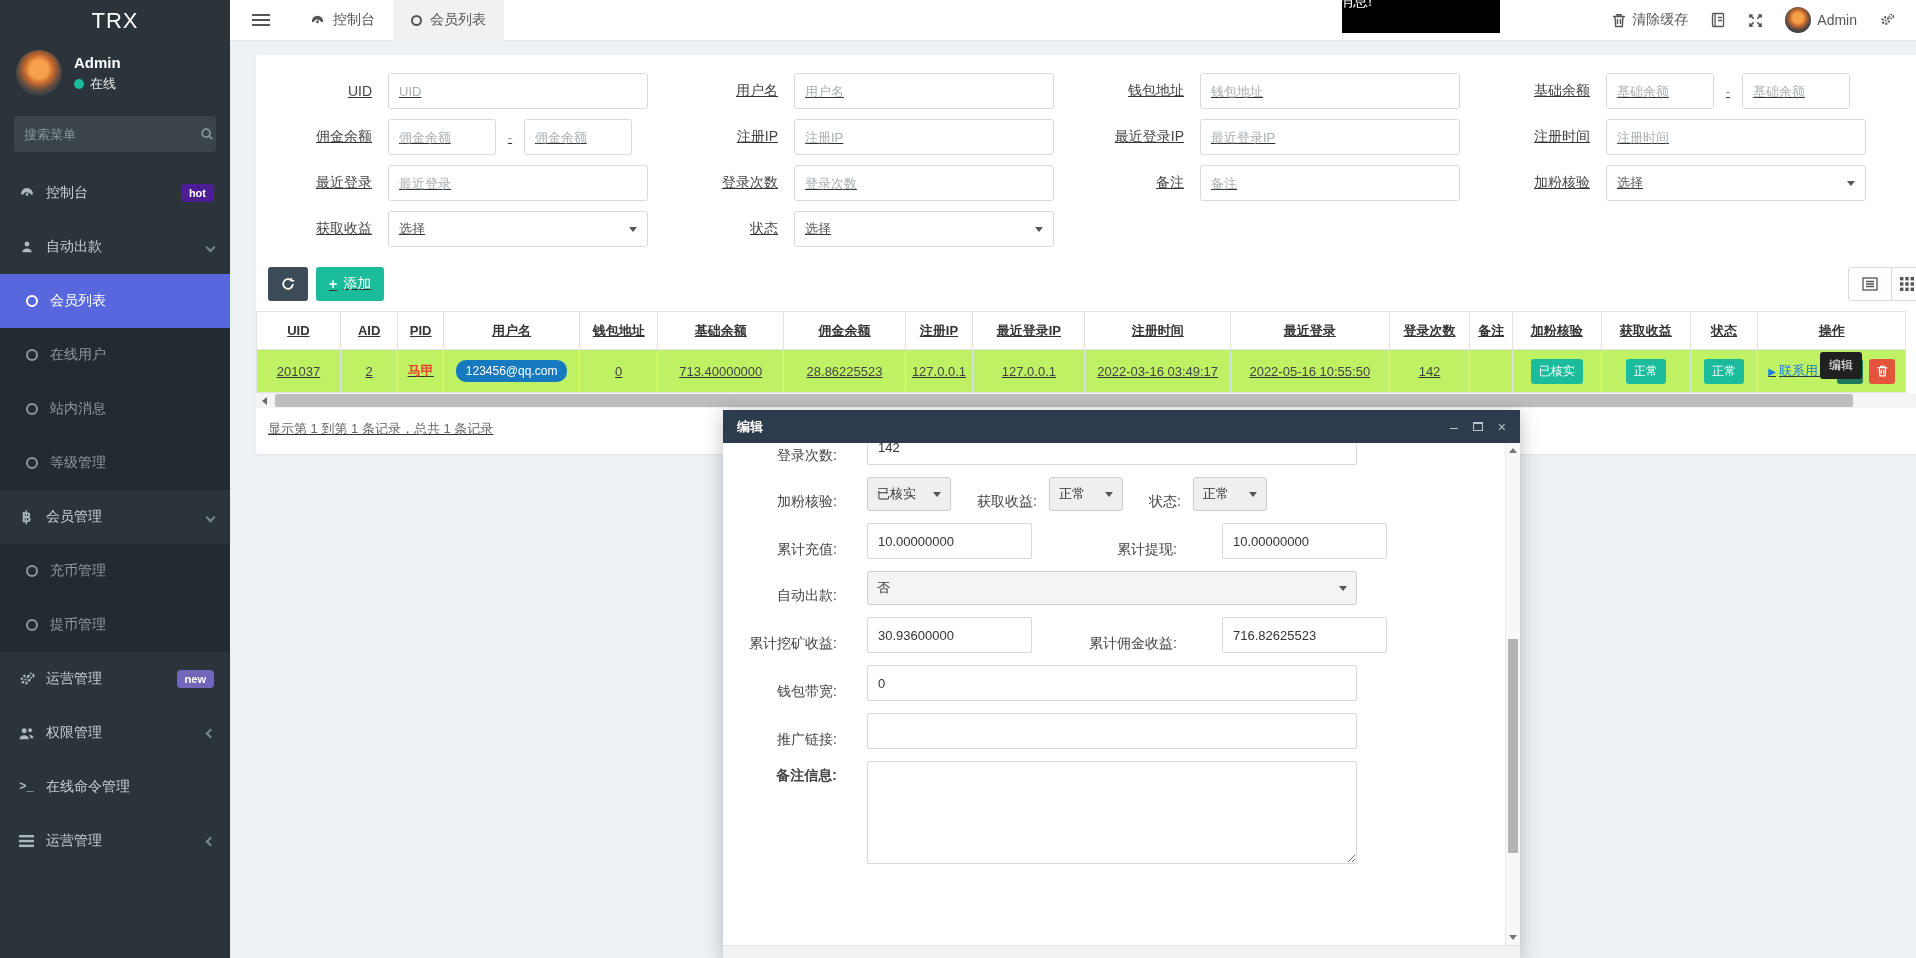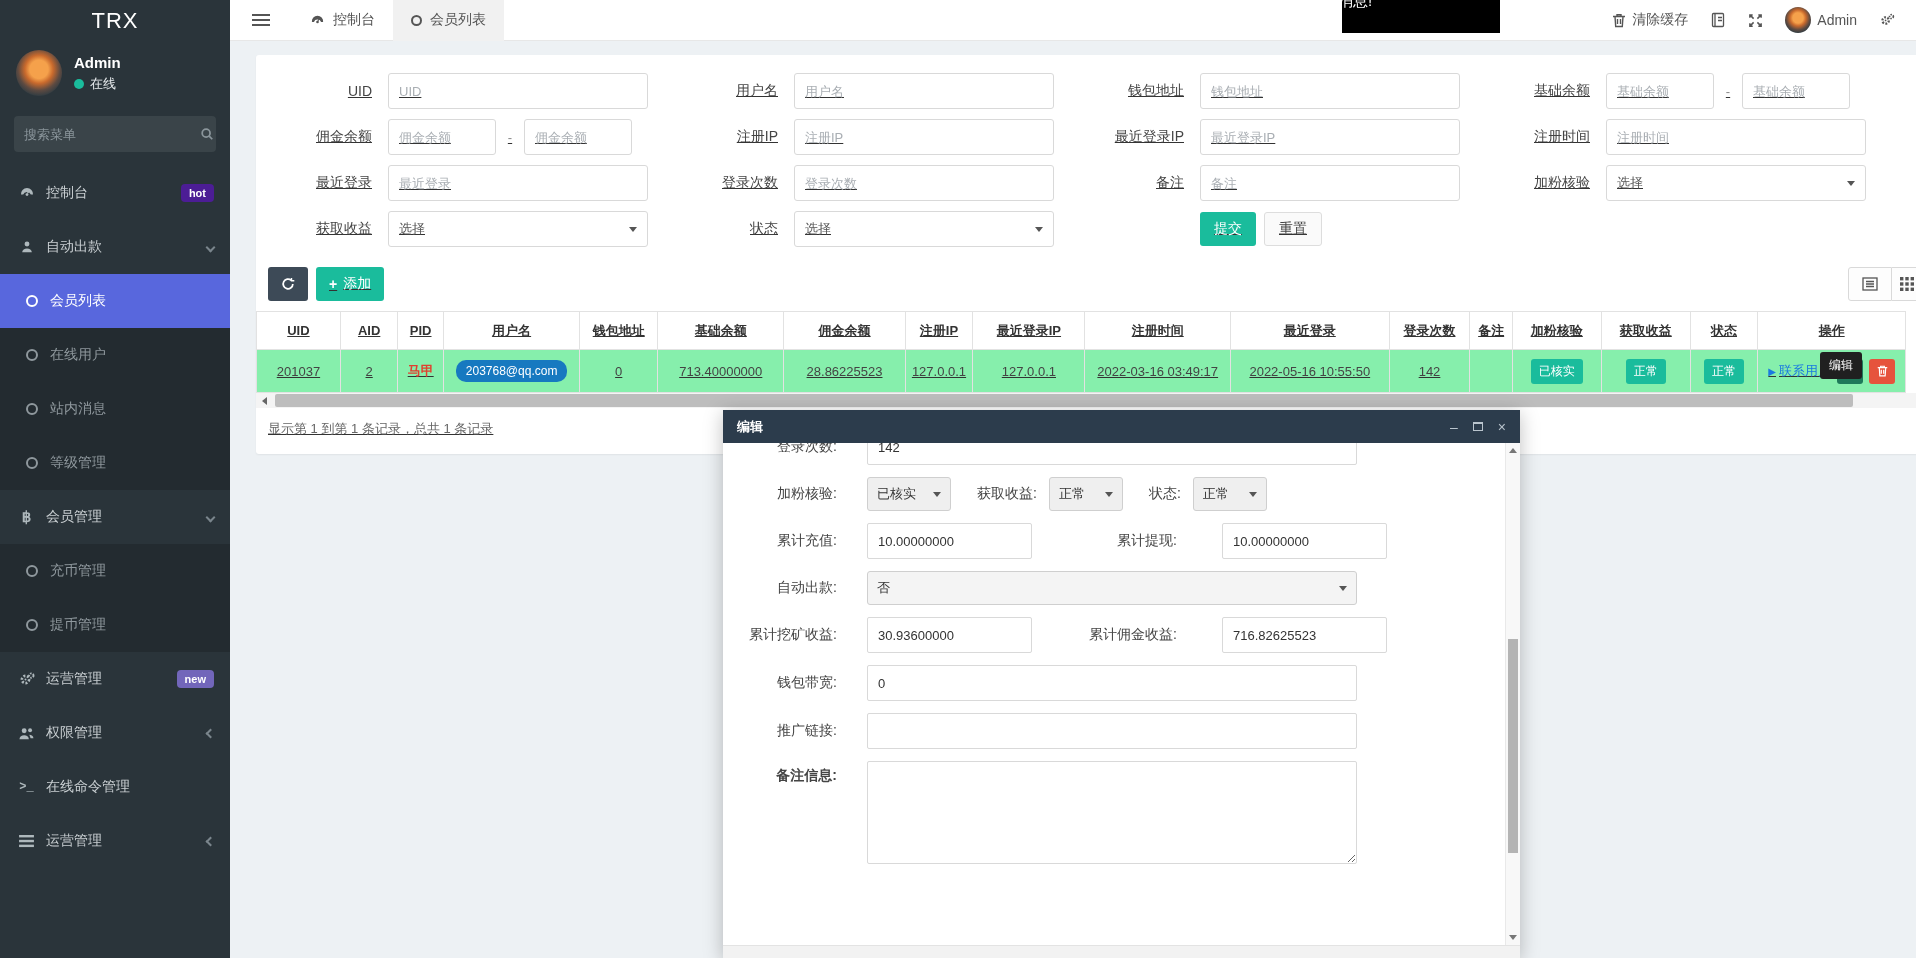--- a/index.html
+++ b/index.html
@@ -75,21 +75,21 @@
   .tb-btn { height:34px; min-width:44px; background:#fdfdfd; border:1px solid #d9d9d9; display:flex; align-items:center; justify-content:center; gap:5px; color:#555; cursor:pointer; }
   .tb-btn + .tb-btn { border-left:0; }
   .tb-btn.search-b { margin-left:8px; border-left:1px solid #d9d9d9; border-radius:3px; }
   .tb-btn:first-child { border-radius:3px 0 0 3px; }
   .tb-btn:nth-child(2) { border-radius:0 3px 3px 0; }
 
   
   table.grid { border-collapse:collapse; table-layout:fixed; width:1650px; }
   table.grid th, table.grid td { border:1px solid #e2e2e2; text-align:center; overflow:hidden; white-space:nowrap; }
   table.grid th { height:38px; font-size:13px; color:#333; font-weight:bold; background:#fff; }
-  table.grid td { height:43px; font-size:13px; color:#444; background:#86efac; }
+  table.grid td { height:43px; font-size:13px; color:#444; background:#bef264; }
   .pill-user { background:#1779c0; color:#fff; border-radius:10px; padding:4px 10px; font-size:12px; display:inline-block; }
   .red-text { color:#e0412f; font-weight:bold; }
   .badge-g { background:#1abc9c; color:#fff; border-radius:3px; padding:4px 8px; font-size:12px; display:inline-block; }
   .op-cell { display:flex; align-items:center; justify-content:center; gap:6px; }
   .link-contact { color:#1a7ae0; cursor:pointer; display:flex; align-items:center; gap:3px; font-size:13px; }
   .mini-btn { width:26px; height:25px; border-radius:3px; display:flex; align-items:center; justify-content:center; color:#fff; cursor:pointer; }
   .mini-btn.edit { background:#1e7a5a; }
   .mini-btn.del { background:#e6533c; }
 
   
@@ -106,21 +106,21 @@
 
   
   .modal { position:absolute; left:723px; top:410px; width:797px; height:548px; background:#fff; z-index:100; box-shadow:0 3px 18px rgba(0,0,0,.25); overflow:hidden; }
   .m-title { height:33px; background:#2c3c4c; display:flex; align-items:center; padding:0 14px; }
   .m-title .t { color:#fff; font-weight:bold; font-size:13px; }
   .m-controls { margin-left:auto; display:flex; align-items:center; gap:15px; color:#b9c4cd; }
   .mc { cursor:pointer; font-size:14px; line-height:1; }
   .mc-restore { width:10px; height:9px; border:1px solid #b9c4cd; border-top-width:2px; display:inline-block; }
   .m-body { position:absolute; top:33px; left:0; right:15px; bottom:13px; overflow:hidden; }
   .m-form { margin-top:-14px; }
-  .m-row { display:flex; align-items:center; padding-left:14px; margin-bottom:12px; }
+  .m-row { display:flex; align-items:flex-end; padding-left:14px; margin-bottom:12px; }
   .m-label { width:100px; text-align:right; color:#444; font-size:14px; flex:0 0 auto; margin-right:30px; }
   .m-inp { height:36px; border:1px solid #d9d9d9; border-radius:2px; padding:0 10px; font-size:13px; color:#333; outline:0; font-family:inherit; width:490px; }
   .m-inp.w165 { width:165px; }
   .m-label2 { width:115px; text-align:right; color:#444; font-size:14px; margin-left:30px; margin-right:45px; }
   .m-sel { height:34px; background:#efefef; border:1px solid #cfcfcf; border-radius:3px; display:flex; align-items:center; justify-content:space-between; padding:0 9px; font-size:13px; color:#333; cursor:pointer; gap:10px; }
   .m-sel.wide { width:490px; background:#f4f4f4; }
   .inline-label { color:#444; font-size:14px; margin:0 12px 0 26px; }
   .region { width:490px; border-bottom:1px solid #d2d2d2; height:30px; display:flex; align-items:center; justify-content:space-between; color:#b0b5bb; font-size:14px; cursor:pointer; }
   .chev-g { width:8px; height:8px; border-right:1px solid #999; border-bottom:1px solid #999; transform:rotate(45deg); margin-right:4px; }
   .m-textarea { width:490px; height:103px; border:1px solid #d9d9d9; border-radius:2px; resize:both; font-family:inherit; font-size:13px; padding:6px 10px; outline:0; }
@@ -413,27 +413,20 @@
               </div>
             </div>
           </div>
         <div class="f-group">
             <div class="f-label">状态</div>
             <div class="f-field">
               <div class="sel">
                 <span>选择</span>
                 <span class="caret"></span>
               </div>
-            </div>
-          </div>
-        <div class="f-group">
-            <div class="f-label"></div>
-            <div class="f-field">
-              <button class="btn submit">提交</button>
-              <button class="btn reset">重置</button>
             </div>
           </div>
         <div class="f-group"></div>
       </div>
     </div>
 
     <div class="toolbar">
       <div class="tb-refresh">
           <svg width="14" height="14" viewBox="0 0 16 16" fill="none" stroke="#fff" stroke-width="2">
             <path d="M13.5 8a5.5 5.5 0 1 1-1.8-4.1"></path>
@@ -513,21 +506,21 @@
           <th>获取收益</th>
           <th>状态</th>
           <th>操作</th>
         </tr>
       </thead>
       <tbody>
         <tr>
           <td>201037</td>
           <td>2</td>
           <td><span class="red-text">马甲</span></td>
-          <td><span class="pill-user">203768@qq.com</span></td>
+          <td><span class="pill-user">123456@qq.com</span></td>
           <td>0</td>
           <td>713.40000000</td>
           <td>28.86225523</td>
           <td>127.0.0.1</td>
           <td>127.0.0.1</td>
           <td>2022-03-16 03:49:17</td>
           <td>2022-05-16 10:55:50</td>
           <td>142</td>
           <td></td>
           <td><span class="badge-g">已核实</span></td>

